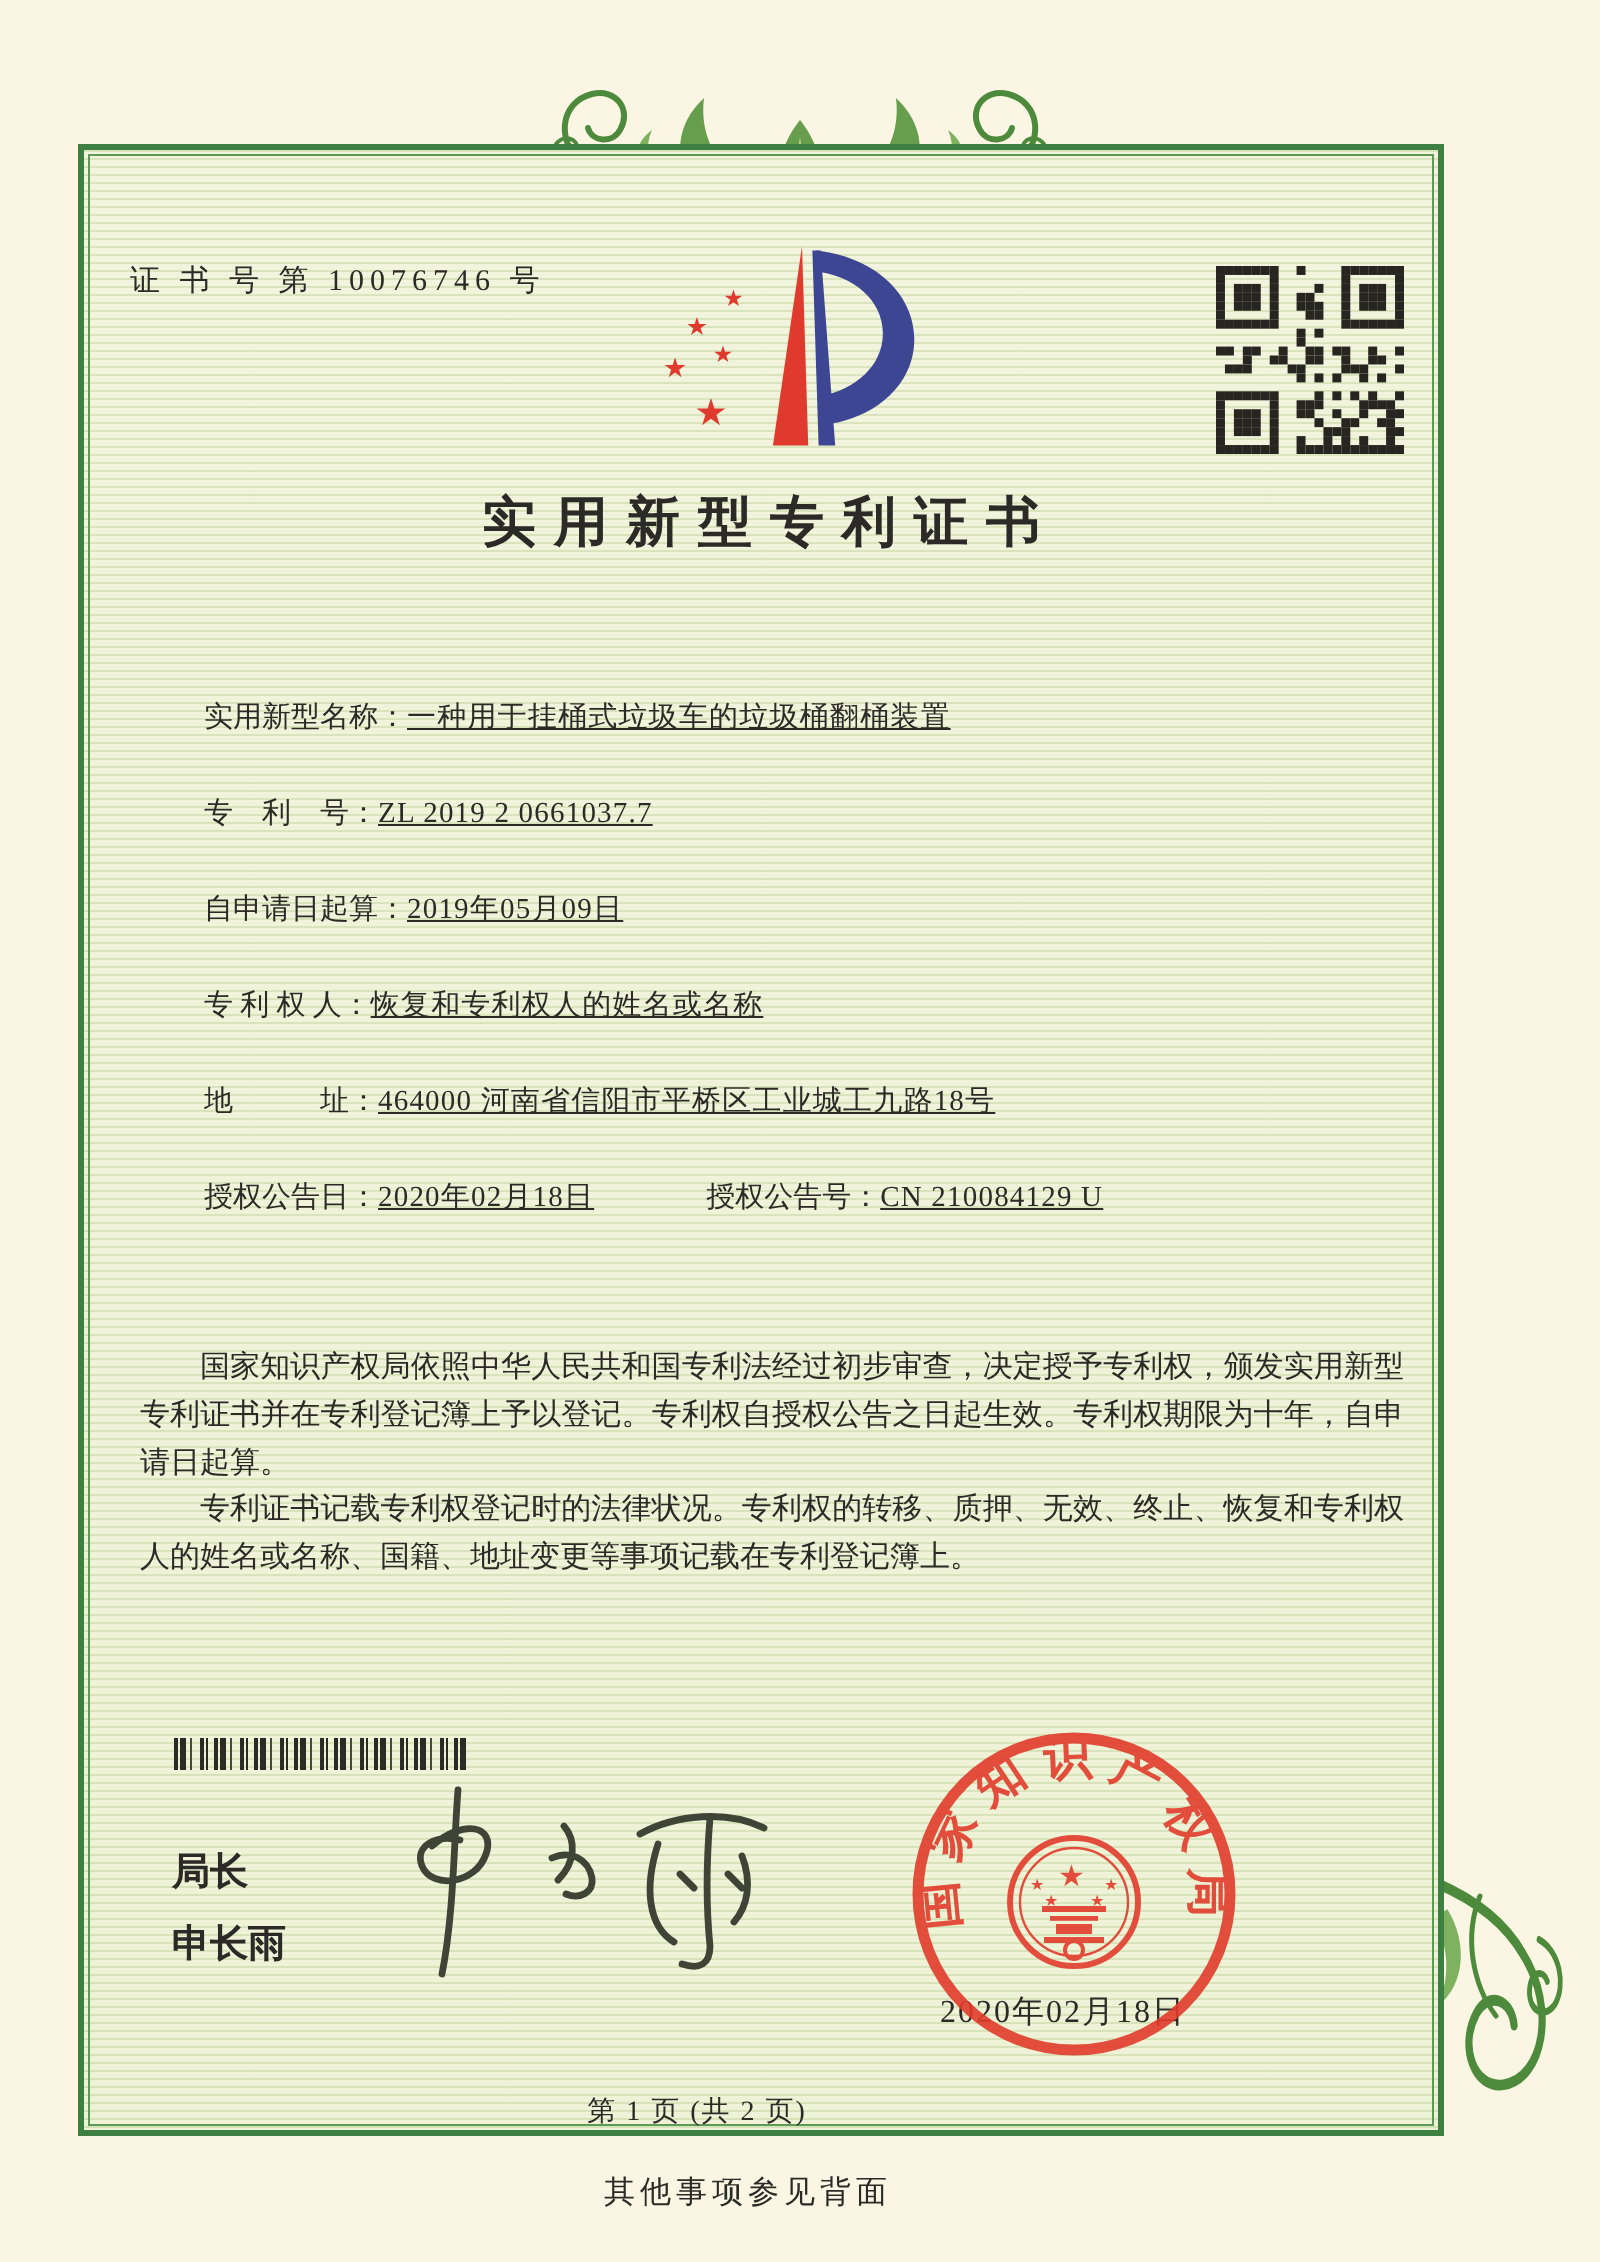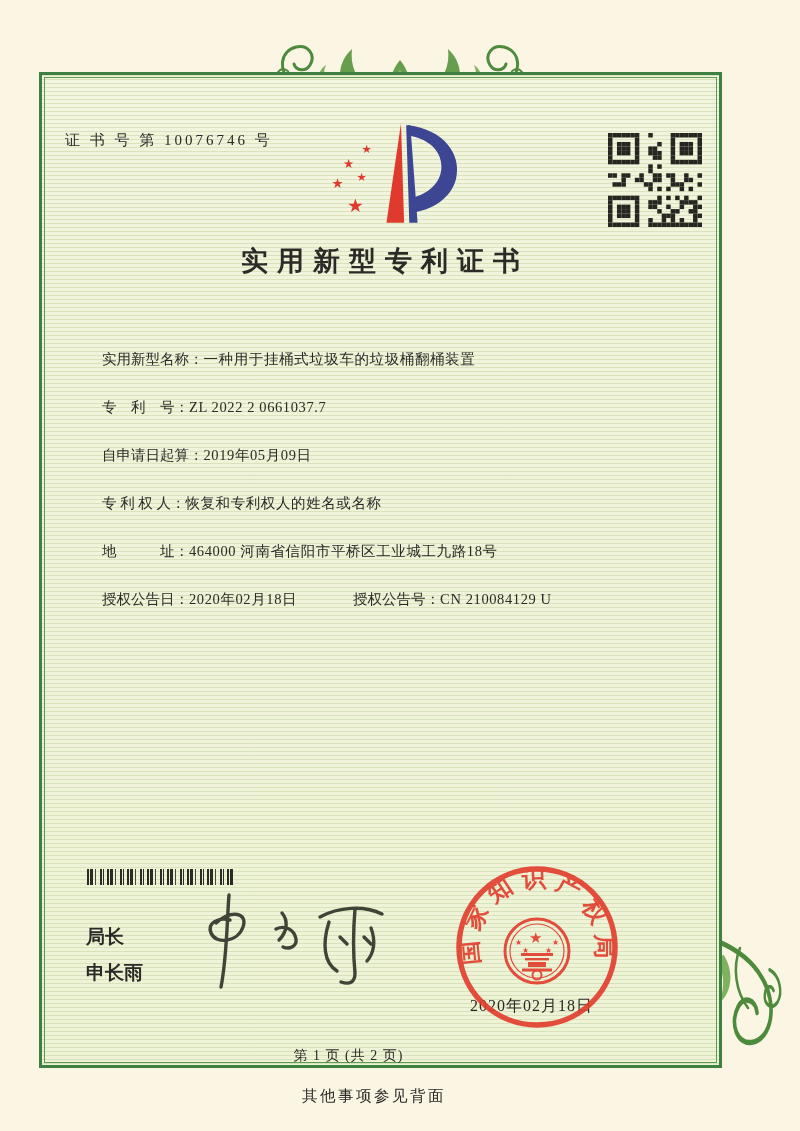--- a/index.html
+++ b/index.html
@@ -23,21 +23,21 @@
   .cert-no{position:absolute;left:23px;top:56px;font-size:15px;letter-spacing:3px;}
   .logo{position:absolute;left:276px;top:44px;width:166px;height:112px;}
   .qr{position:absolute;left:566px;top:58px;width:94px;height:94px;}
   .title{
     position:absolute;left:0;right:0;top:168px;text-align:center;
     font-size:27px;font-weight:bold;letter-spacing:9px;padding-left:9px;
   }
   .fields{position:absolute;left:28px;top:274px;width:630px;margin-left:32px;}
   .field-row{height:48px;font-size:14.5px;display:flex;align-items:flex-start;line-height:20px;}
   .f-label{flex:0 0 auto;white-space:pre;}
-  .f-value{white-space:pre;letter-spacing:0.6px;}
+  .f-value{white-space:pre;letter-spacing:0.6px;text-decoration:underline;}
   .dual .second{margin-left:56px;display:flex;}
   .paragraphs{position:absolute;left:28px;top:598px;width:632px;font-size:15px;line-height:23.8px;text-align:justify;}
   .paragraphs p{margin:0;text-indent:2em;}
   .barcode{
     position:absolute;left:45px;top:794px;width:147px;height:16px;
     background:repeating-linear-gradient(90deg,
       #2b2a24 0 2px,rgba(0,0,0,0) 2px 3px,
       #2b2a24 3px 6px,rgba(0,0,0,0) 6px 8px,
       #4a473e 8px 9px,rgba(0,0,0,0) 9px 13px,
       #2b2a24 13px 15px,rgba(0,0,0,0) 15px 16px,
@@ -294,21 +294,21 @@
 
     <div class="title">实用新型专利证书</div>
 
     <div class="fields">
       <div class="field-row">
         <span class="f-label">实用新型名称：</span>
         <span class="f-value">一种用于挂桶式垃圾车的垃圾桶翻桶装置</span>
       </div>
       <div class="field-row">
         <span class="f-label">专　利　号：</span>
-        <span class="f-value">ZL 2022 2 0661037.7</span>
+        <span class="f-value">ZL 2019 2 0661037.7</span>
       </div>
       <div class="field-row">
         <span class="f-label">自申请日起算：</span>
         <span class="f-value">2019年05月09日</span>
       </div>
       <div class="field-row">
         <span class="f-label">专 利 权 人：</span>
         <span class="f-value">恢复和专利权人的姓名或名称</span>
       </div>
       <div class="field-row">
@@ -318,20 +318,24 @@
       <div class="field-row dual">
         <span class="f-label">授权公告日：</span>
         <span class="f-value">2020年02月18日</span>
         <span class="second">
           <span class="f-label">授权公告号：</span>
           <span class="f-value">CN 210084129 U</span>
         </span>
       </div>
     </div>
 
+    <div class="paragraphs">
+      <p>国家知识产权局依照中华人民共和国专利法经过初步审查，决定授予专利权，颁发实用新型专利证书并在专利登记簿上予以登记。专利权自授权公告之日起生效。专利权期限为十年，自申请日起算。</p>
+      <p>专利证书记载专利权登记时的法律状况。专利权的转移、质押、无效、终止、恢复和专利权人的姓名或名称、国籍、地址变更等事项记载在专利登记簿上。</p>
+    </div>
 
     <div class="barcode"></div>
 
     <div class="director">
       <div>局长</div>
       <div class="name">申长雨</div>
     </div>
 
     <svg class="signature" viewBox="0 0 214 108">
       <g fill="none" stroke="#3f4436" stroke-width="3.4" stroke-linecap="round">

